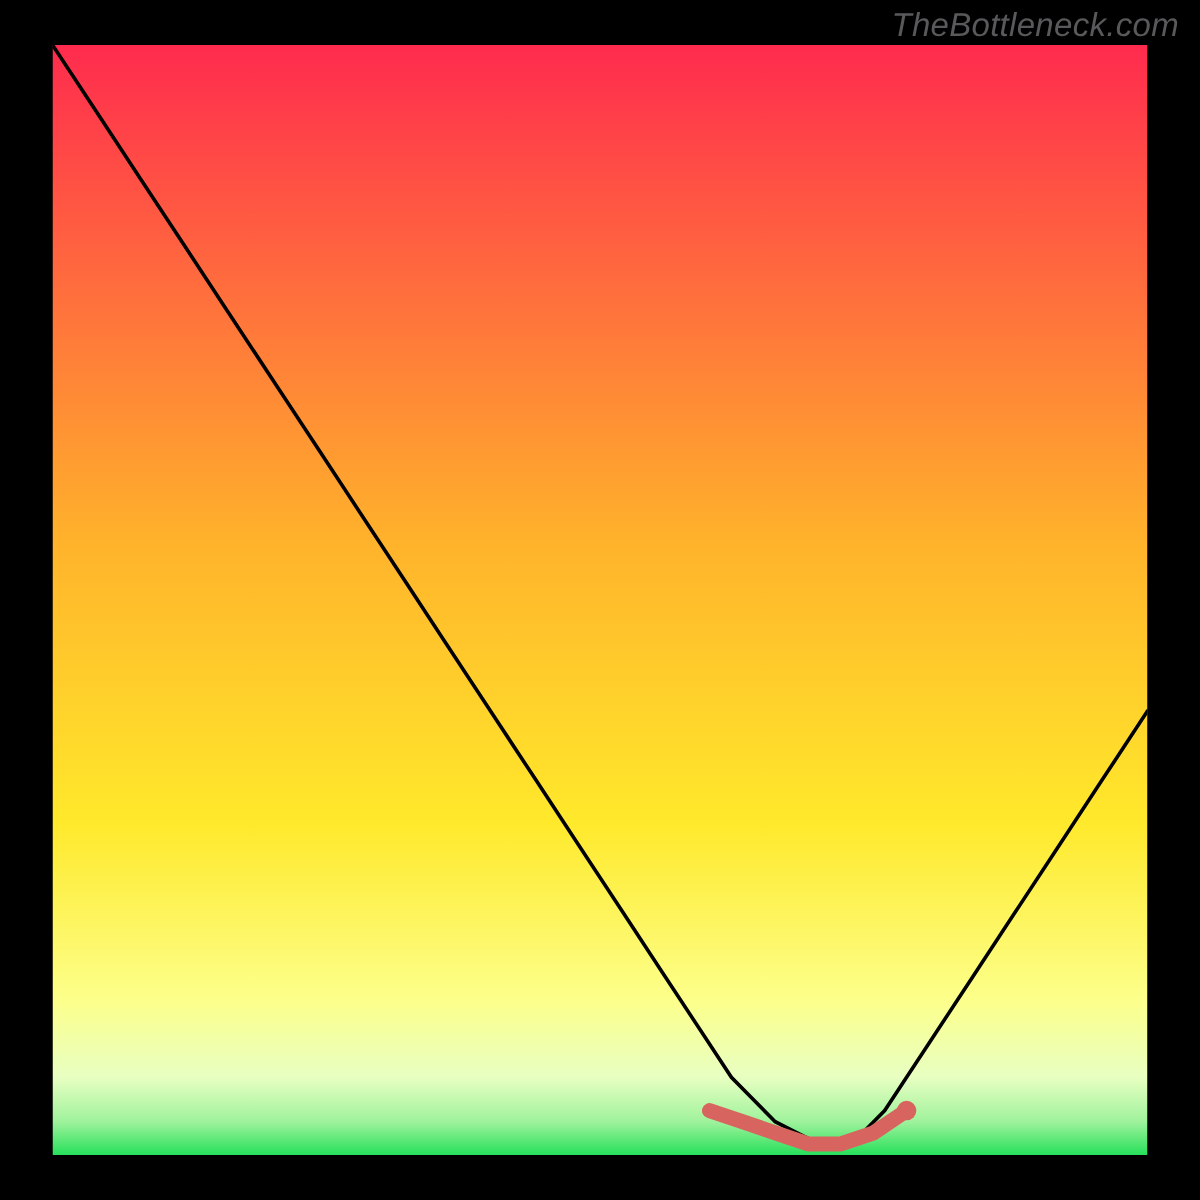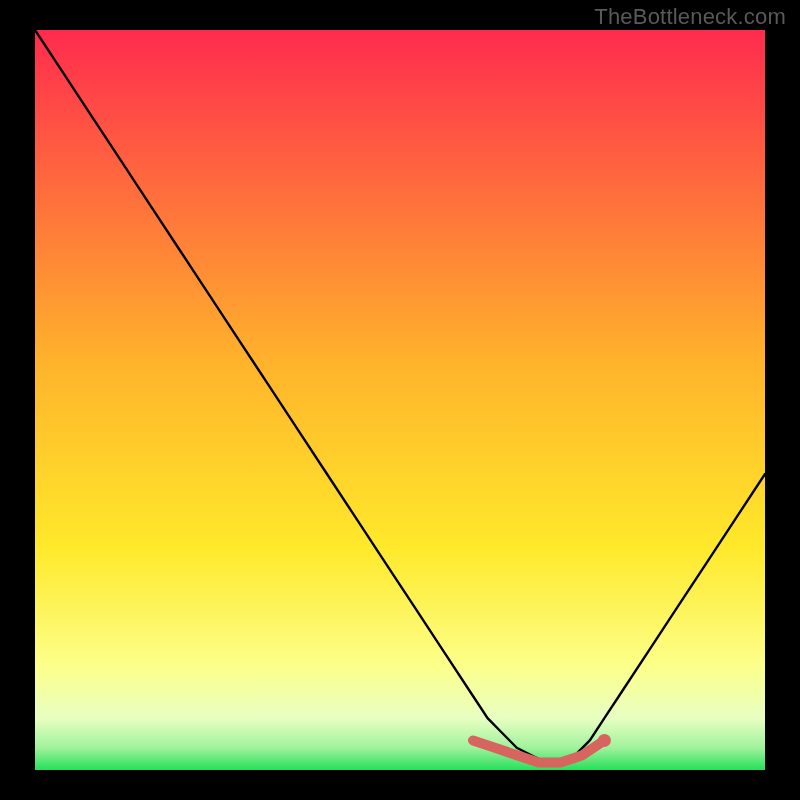--- a/index.html
+++ b/index.html
@@ -8,20 +8,21 @@
     width: 800px;
     height: 800px;
     background: #000;
     overflow: hidden;
   }
   .frame {
     position: relative;
     width: 800px;
     height: 673px;
     background: #000;
+    font-style: italic;
   }
   .watermark {
     position: absolute;
     top: 4px;
     right: 14px;
     font-family: Arial, Helvetica, sans-serif;
     font-size: 22px;
     color: #59595b;
     letter-spacing: 0.2px;
   }

